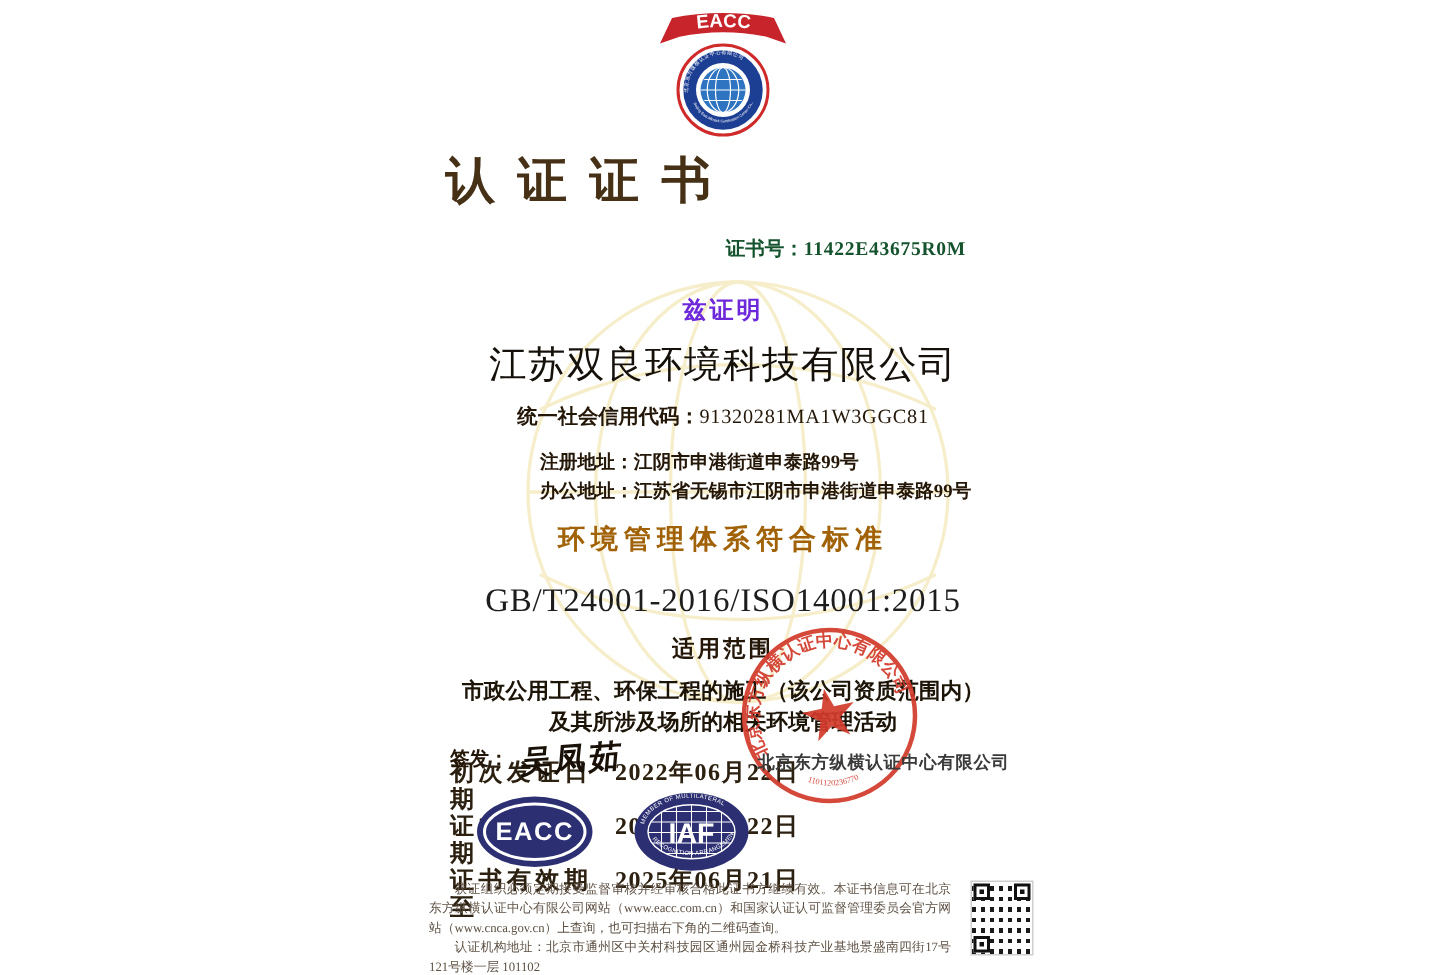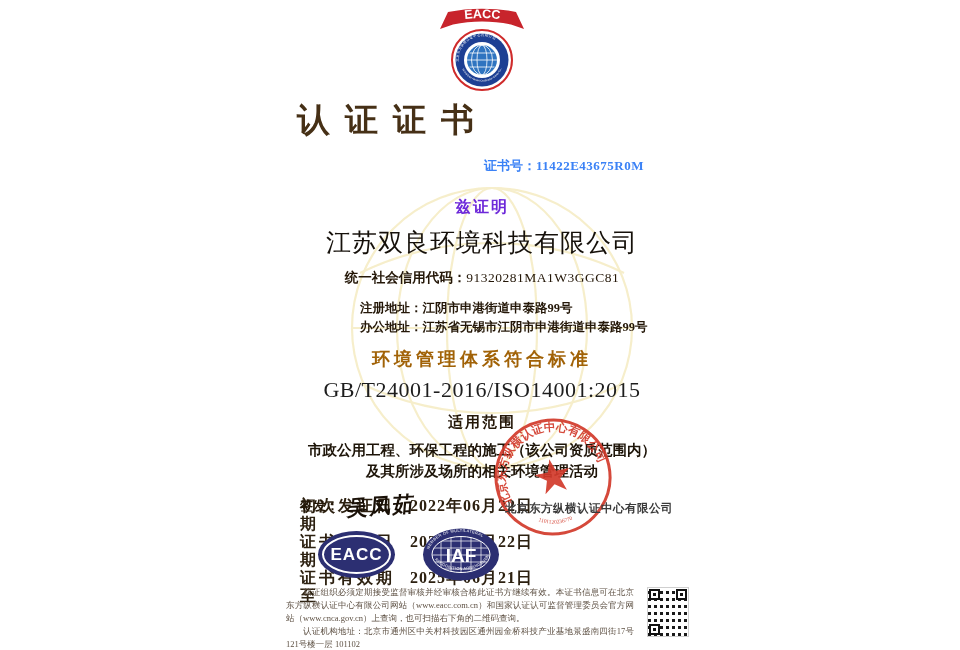--- a/index.html
+++ b/index.html
@@ -9,34 +9,34 @@
 
   
   .watermark { position:absolute; left:322px; top:178px; width:340px; height:300px; opacity:.7; pointer-events:none; }
 
   
   .top-logo { position:relative; width:86px; margin:8px auto 0 auto; height:84px; }
 
   .title { margin-top:6px; text-align:left; font-size:33px; font-weight:bold;
            color:#463016; letter-spacing:15px; padding-left:15px; }
 
-  .certno { margin-top:14px; text-align:right; padding-right:38px; font-size:13px; color:#3b82f6; }
+  .certno { margin-top:14px; text-align:right; padding-right:38px; font-size:13px; color:#14532d; }
   .certno .lab { font-weight:bold; }
   .certno .num { font-weight:bold; letter-spacing:.5px; }
 
   .certify { margin-top:22px; text-align:center; font-size:16px; font-weight:bold; color:#6d28d9; letter-spacing:2px; }
   .company { margin-top:8px; text-align:center; font-size:25px; font-weight:normal; color:#15100a; letter-spacing:1px; }
   .code { margin-top:10px; text-align:center; font-size:13.5px; color:#241708; }
   .code .lab { font-weight:bold; }
   .code .val { letter-spacing:.5px; }
 
   .addrs { margin-top:12px; padding-left:78px; font-size:12.5px; font-weight:bold; color:#241708; line-height:19px; }
 
   .system { margin-top:10px; text-align:center; font-size:18px; font-weight:bold; color:#a16207; letter-spacing:4px; }
-  .standard { margin-top:6px; text-align:center; font-size:22px; color:#1d1d1d; letter-spacing:.5px; }
+  .standard { margin-top:16px; text-align:center; font-size:22px; color:#1d1d1d; letter-spacing:.5px; }
   .scope-label { margin-top:10px; text-align:center; font-size:15px; font-weight:bold; color:#241708; letter-spacing:2px; }
   .scope1 { margin-top:9px; text-align:center; font-size:14.5px; font-weight:bold; color:#1d1408; }
   .scope2 { margin-top:2px; text-align:center; font-size:14.5px; font-weight:bold; color:#1d1408; }
 
   .dates { margin-top:16px; padding-left:18px; font-size:16px; color:#2c2010; }
   .dates .row { display:flex; line-height:18px; }
   .dates .lab { font-weight:bold; letter-spacing:3px; width:96px; }
   .dates .val { font-weight:bold; margin-left:14px; letter-spacing:1px; }
 
   .sig { position:absolute; left:300px; top:492px; font-size:13px; font-weight:bold; color:#241708; display:flex; align-items:center; }

